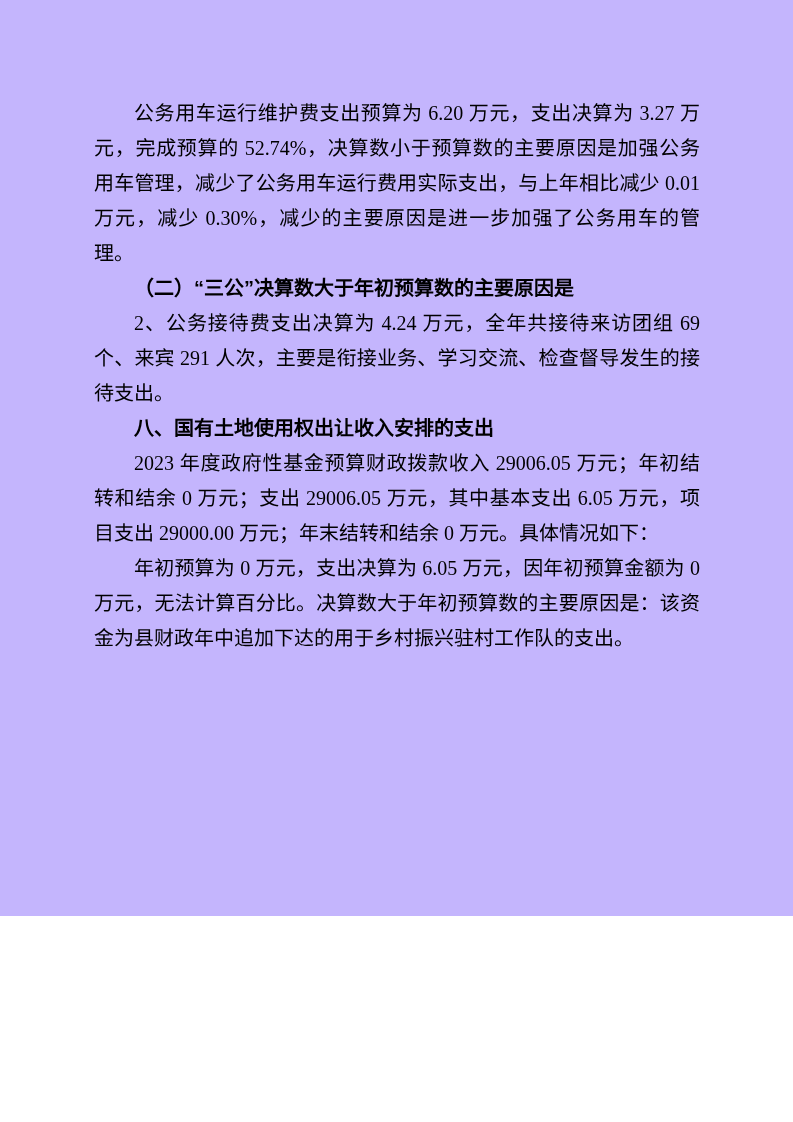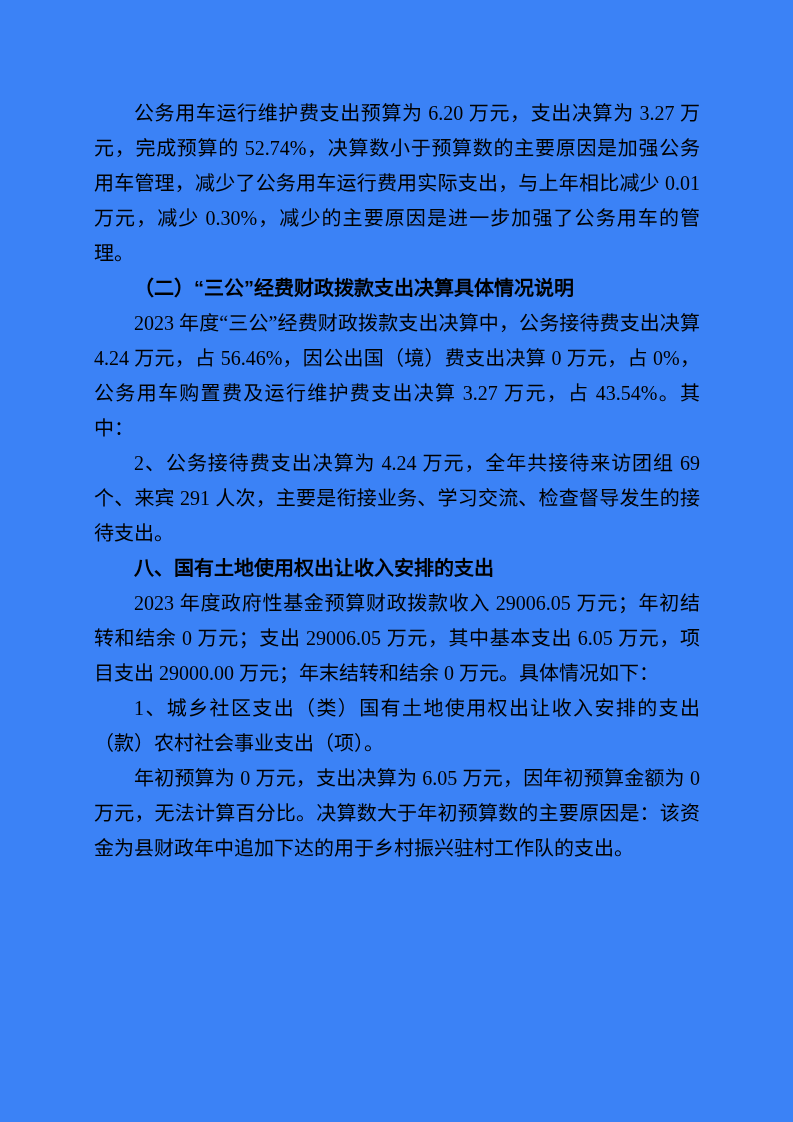--- a/index.html
+++ b/index.html
@@ -7,22 +7,22 @@
   html, body { background: #ffffff; }
   body {
     width: 793px;
     height: 1122px;
     position: relative;
     font-family: "Liberation Serif", "DejaVu Serif", serif;
     color: #000000;
   }
   .page {
     width: 793px;
-    height: 1122px;
-    background: #3b82f6;
+    height: 916px;
+    background: #c4b5fd;
     overflow: hidden;
   }
   .content {
     position: absolute;
     left: 94px;
     top: 96px;
     width: 606px;
   }
   .para {
     font-size: 20px;
@@ -40,21 +40,19 @@
     font-family: "Liberation Sans", "DejaVu Sans", sans-serif;
     font-weight: 700;
   }
 </style>
 </head>
 <body>
 
 <div class="page">
   <div class="content">
     <p class="para body">公务用车运行维护费支出预算为 6.20 万元，支出决算为 3.27 万元，完成预算的 52.74%，决算数小于预算数的主要原因是加强公务用车管理，减少了公务用车运行费用实际支出，与上年相比减少 0.01 万元，减少 0.30%，减少的主要原因是进一步加强了公务用车的管理。</p>
-    <p class="para heading">（二）“三公”经费财政拨款支出决算具体情况说明</p>
-    <p class="para body">2023 年度“三公”经费财政拨款支出决算中，公务接待费支出决算 4.24 万元，占 56.46%，因公出国（境）费支出决算 0 万元，占 0%，公务用车购置费及运行维护费支出决算 3.27 万元，占 43.54%。其中：</p>
+    <p class="para heading">（二）“三公”决算数大于年初预算数的主要原因是</p>
     <p class="para body">2、公务接待费支出决算为 4.24 万元，全年共接待来访团组 69 个、来宾 291 人次，主要是衔接业务、学习交流、检查督导发生的接待支出。</p>
     <p class="para heading">八、国有土地使用权出让收入安排的支出</p>
     <p class="para body">2023 年度政府性基金预算财政拨款收入 29006.05 万元；年初结转和结余 0 万元；支出 29006.05 万元，其中基本支出 6.05 万元，项目支出 29000.00 万元；年末结转和结余 0 万元。具体情况如下：</p>
-    <p class="para body">1、城乡社区支出（类）国有土地使用权出让收入安排的支出（款）农村社会事业支出（项）。</p>
     <p class="para body">年初预算为 0 万元，支出决算为 6.05 万元，因年初预算金额为 0 万元，无法计算百分比。决算数大于年初预算数的主要原因是：该资金为县财政年中追加下达的用于乡村振兴驻村工作队的支出。</p>
   </div>
 </div>
 
 </body></html>

